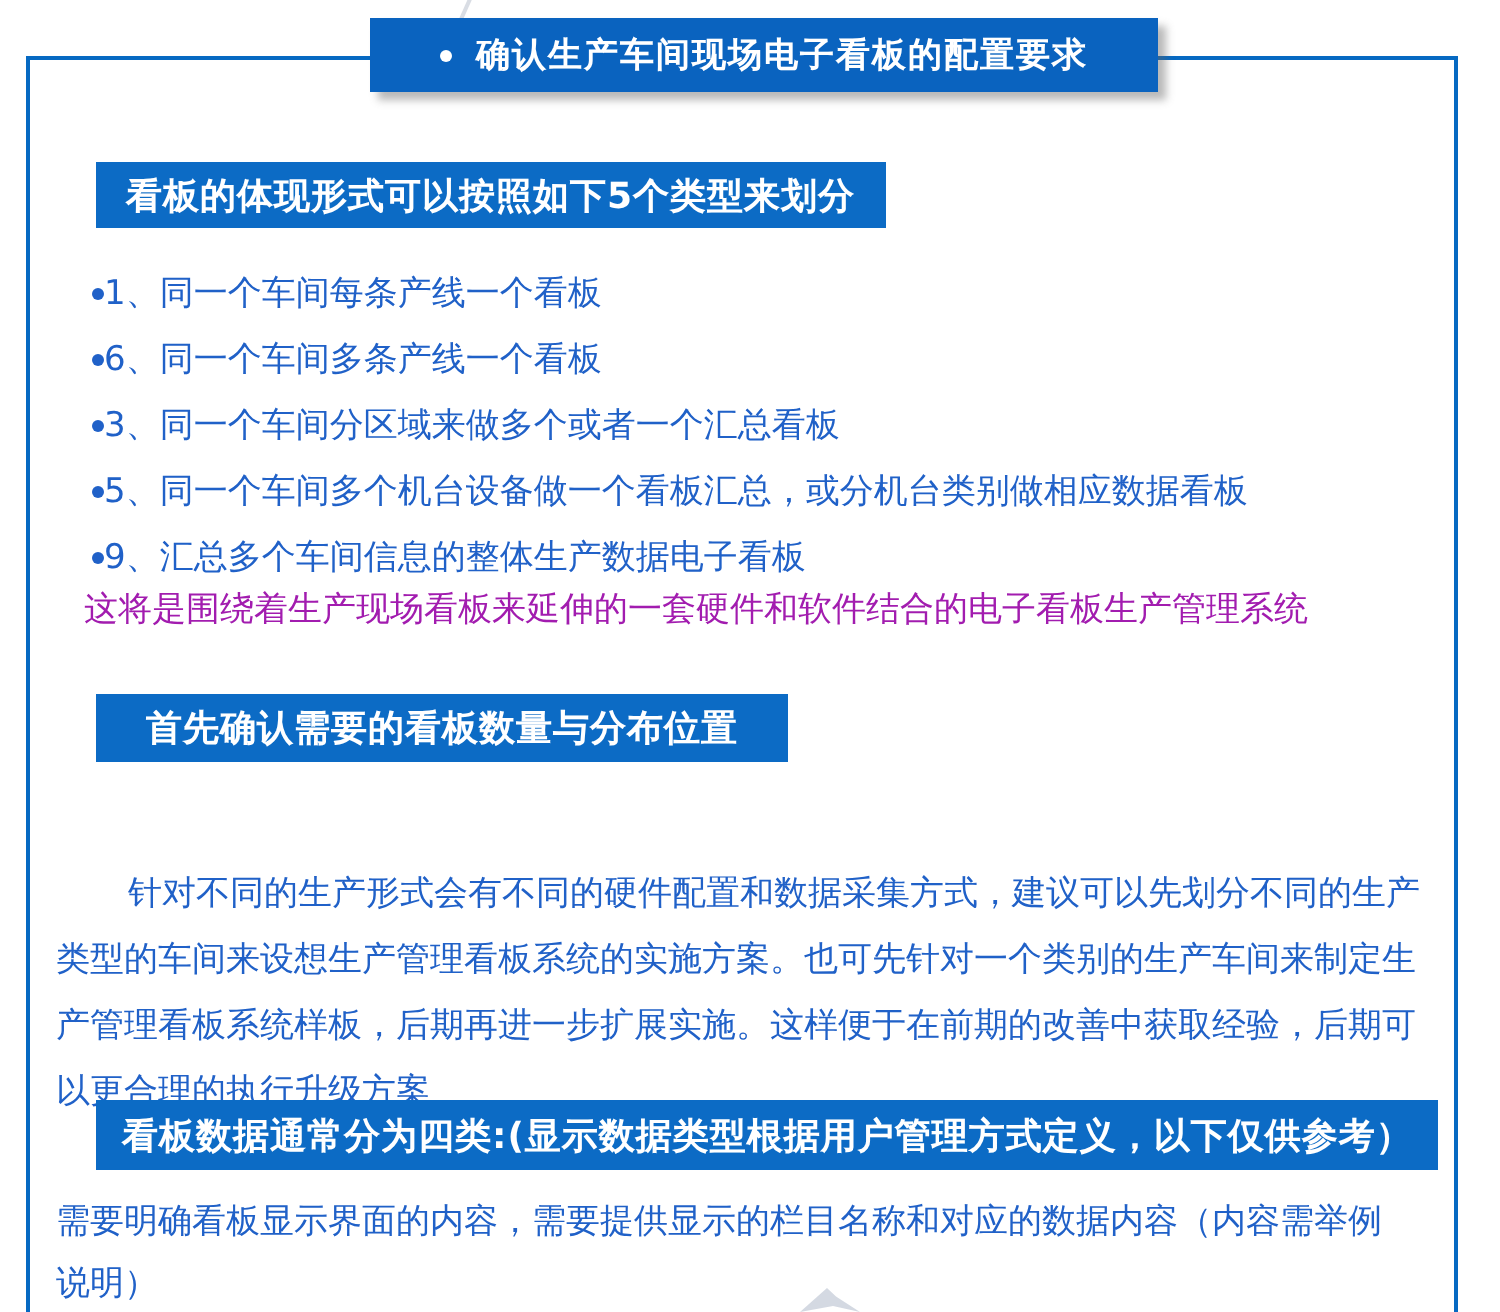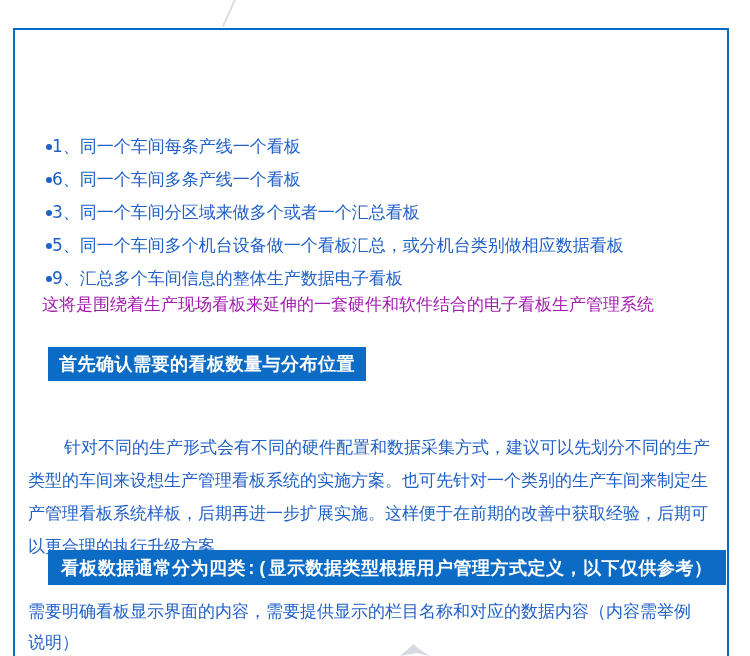--- a/index.html
+++ b/index.html
@@ -31,22 +31,22 @@
   .dot.blue{width:6px;height:6px;background:#2061C8;}
 
   
   .bar{
     position:absolute;background:#0C6BC5;color:#ffffff;
     font-size:18px;font-weight:bold;letter-spacing:0.5px;
     display:inline-flex;align-items:center;white-space:nowrap;
     z-index:2;
   }
   .bar.s1{left:48px;top:81px;height:33px;padding:0 15px;}
-  .bar.s2{left:48px;top:347px;height:34px;padding:0 11px;}
-  .bar.s3{left:48px;top:550px;height:35px;padding:0 13px;font-family:Liberation Mono, monospace;}
+  .bar.s2{left:48px;top:347px;height:34px;padding:0 25px;}
+  .bar.s3{left:48px;top:550px;height:35px;padding:0 13px;}
 
   
   .list{
     position:absolute;left:46px;top:130px;margin:0;padding:0;list-style:none;
     color:#2061C8;font-size:17px;z-index:2;
   }
   .list li{height:33px;display:flex;align-items:center;gap:0;white-space:nowrap;}
 
   .note{
     position:absolute;left:42px;top:293px;
@@ -74,21 +74,28 @@
 </style>
 </head>
 <body>
 
 <div class="canvas">
 
   <div class="frame"></div>
 
   <div class="wm-line"></div>
 
+  <div class="title-bar">
+    <span class="dot white"></span>
+    <span>确认生产车间现场电子看板的配置要求</span>
+  </div>
 
+  <div class="bar s1">
+    <span>看板的体现形式可以按照如下5个类型来划分</span>
+  </div>
 
   <ul class="list">
     <li>
       <span class="dot blue"></span>
       <span>1、同一个车间每条产线一个看板</span>
     </li>
     <li>
       <span class="dot blue"></span>
       <span>6、同一个车间多条产线一个看板</span>
     </li>

